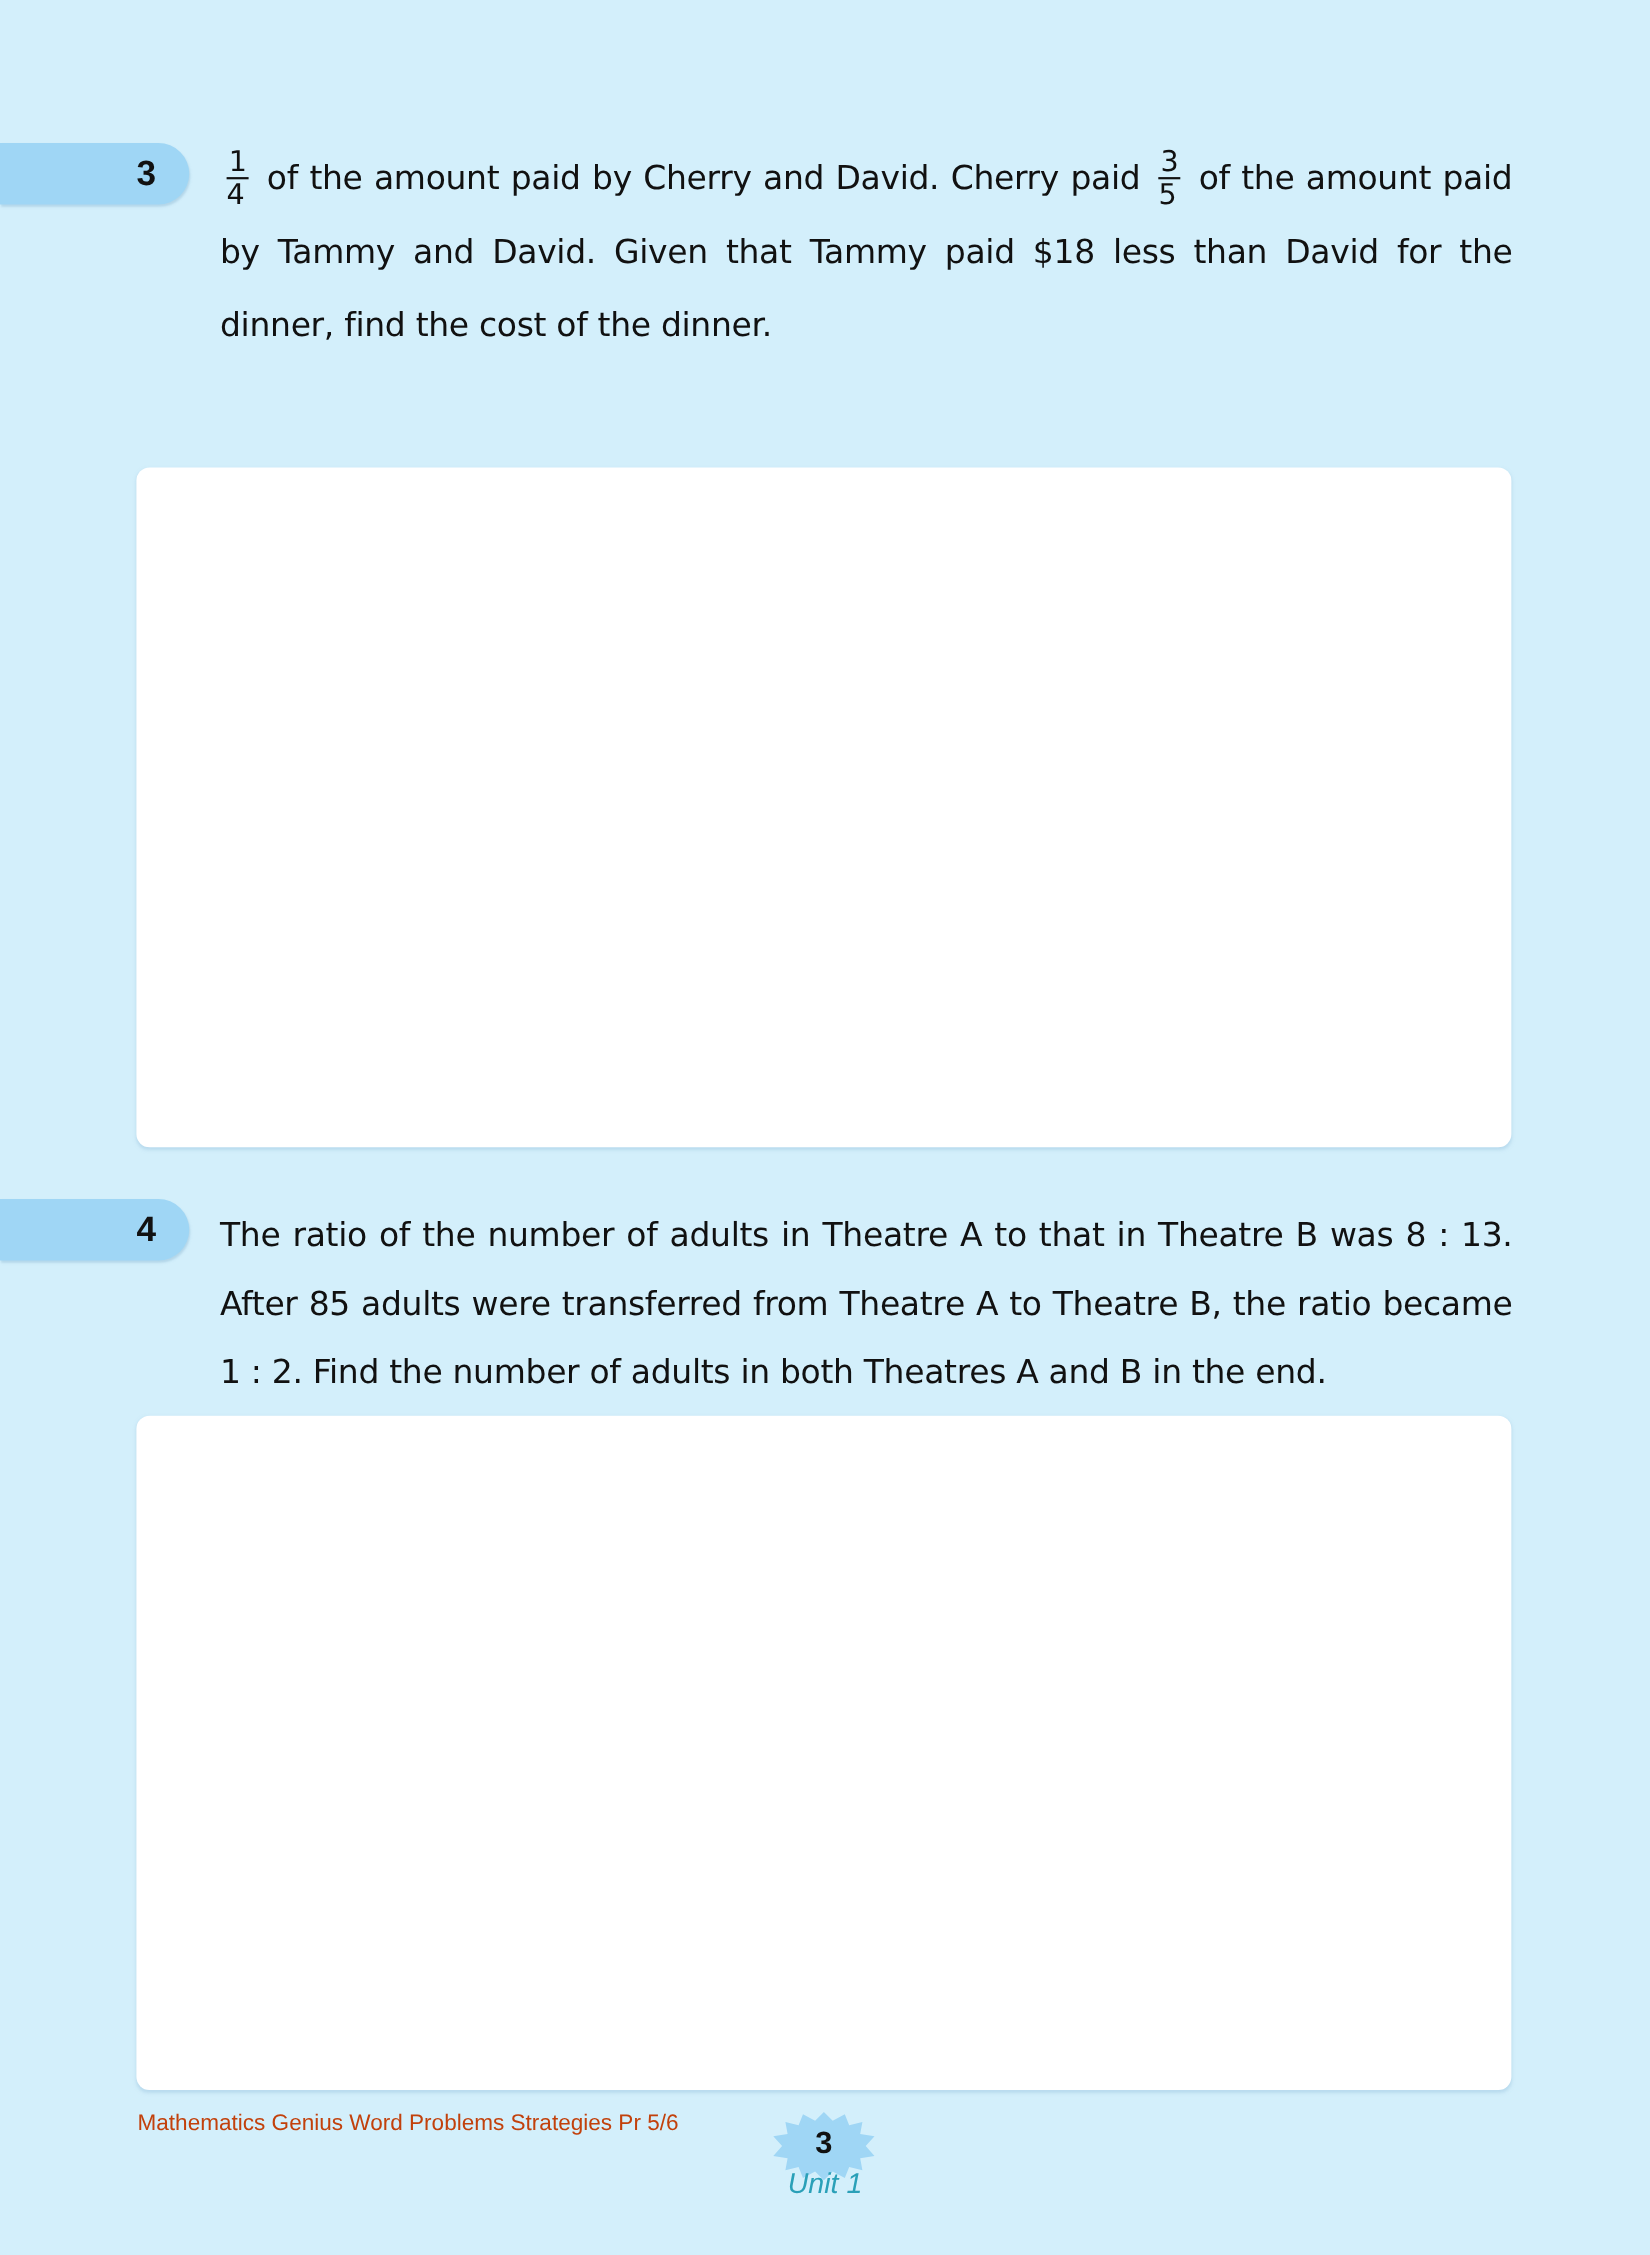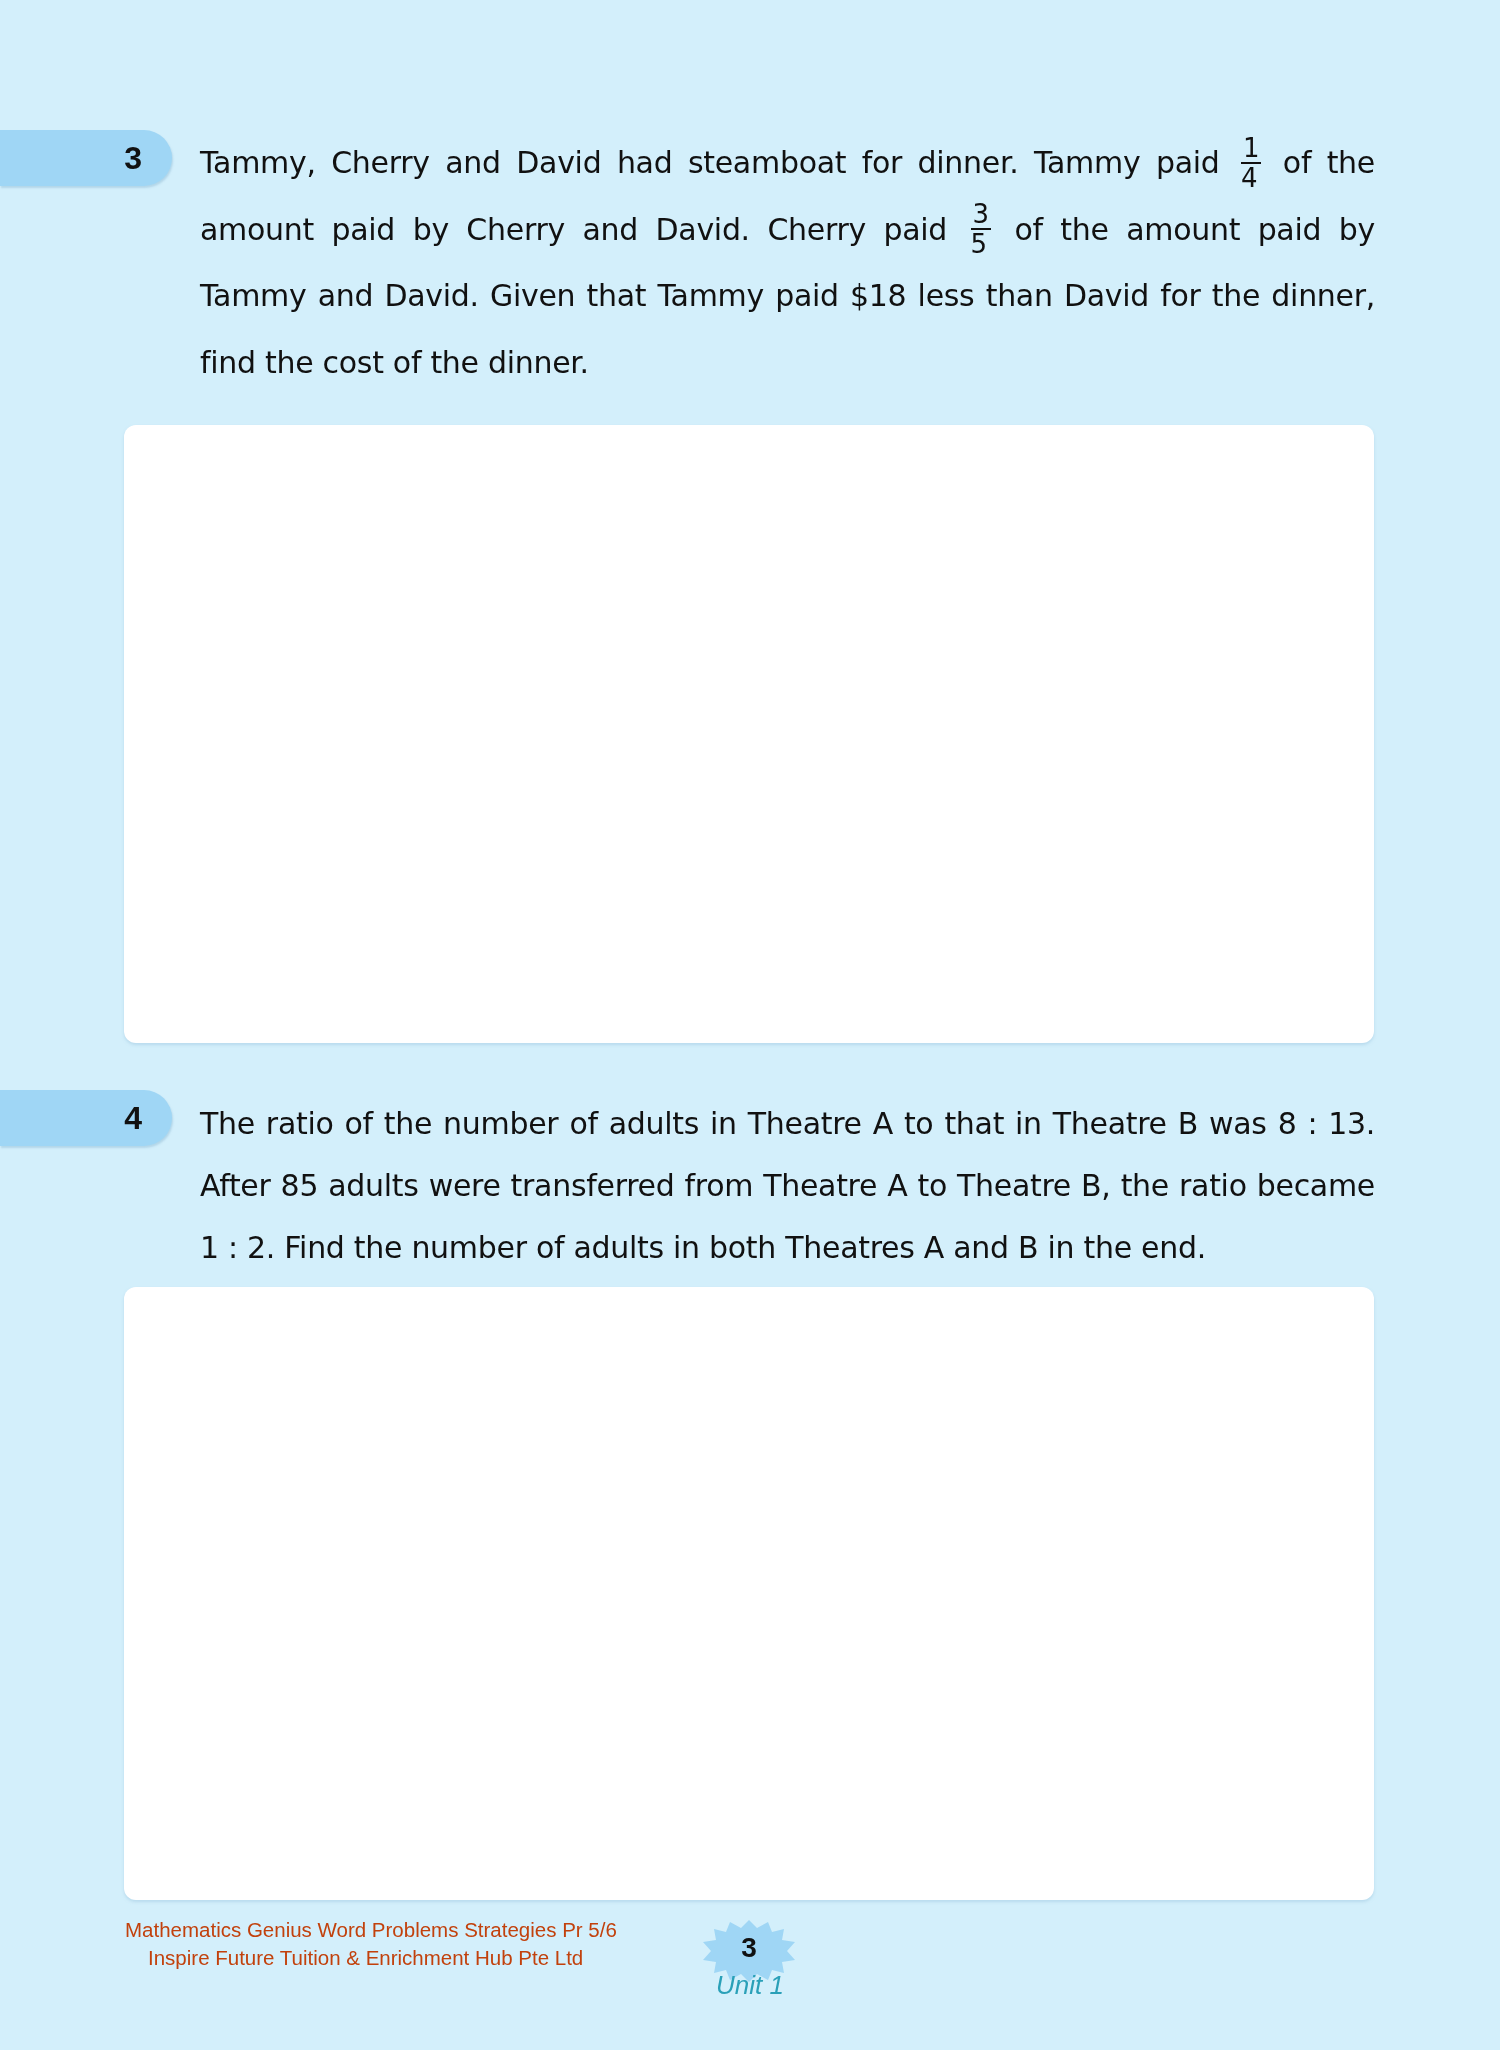--- a/index.html
+++ b/index.html
@@ -125,21 +125,20 @@
       color: #2aa0b8;
     }
   </style>
 </head>
 <body>
 
 <div class="q-badge" style="top:130px;">
   <span class="num">3</span>
 </div>
 <div class="q-text q3-text">
-  <span>Tammy, Cherry and David had steamboat for dinner. Tammy paid</span>
   <span class="frac">
     <span class="n">1</span>
     <span class="d">4</span>
   </span>
   <span>of the amount paid by Cherry and David. Cherry paid</span>
   <span class="frac">
     <span class="n">3</span>
     <span class="d">5</span>
   </span>
   <span>of the amount paid by Tammy and David. Given that Tammy paid $18 less than David for the dinner, find the cost of the dinner.</span>
@@ -147,21 +146,20 @@
 <div class="answer-box" style="top:425px; height:618px;"></div>
 
 <div class="q-badge" style="top:1090px;">
   <span class="num">4</span>
 </div>
 <div class="q-text q4-text">The ratio of the number of adults in Theatre A to that in Theatre B was 8 : 13. After 85 adults were transferred from Theatre A to Theatre B, the ratio became 1 : 2. Find the number of adults in both Theatres A and B in the end.</div>
 <div class="answer-box" style="top:1287px; height:613px;"></div>
 
 <div class="footer-text" style="top:1916px;">
   <div class="footer-line">Mathematics Genius Word Problems Strategies Pr 5/6</div>
-  <div class="footer-line indent">Inspire Future Tuition &amp; Enrichment Hub Pte Ltd</div>
 </div>
 
 <div class="page-star">
   <svg width="94" height="62" viewBox="0 0 94 62">
     <polygon fill="#9fd6f5" points="
       47,0 55,8 66,2 70,12 82,9 80,20 93,22 85,31 93,40 80,42 82,53 70,50 66,60 55,54 47,62 39,54 28,60 24,50 12,53 14,42 1,40 9,31 1,22 14,20 12,9 24,12 28,2 39,8"></polygon>
   </svg>
   <span class="num">3</span>
 </div>
 <div class="unit-label">Unit 1</div>

